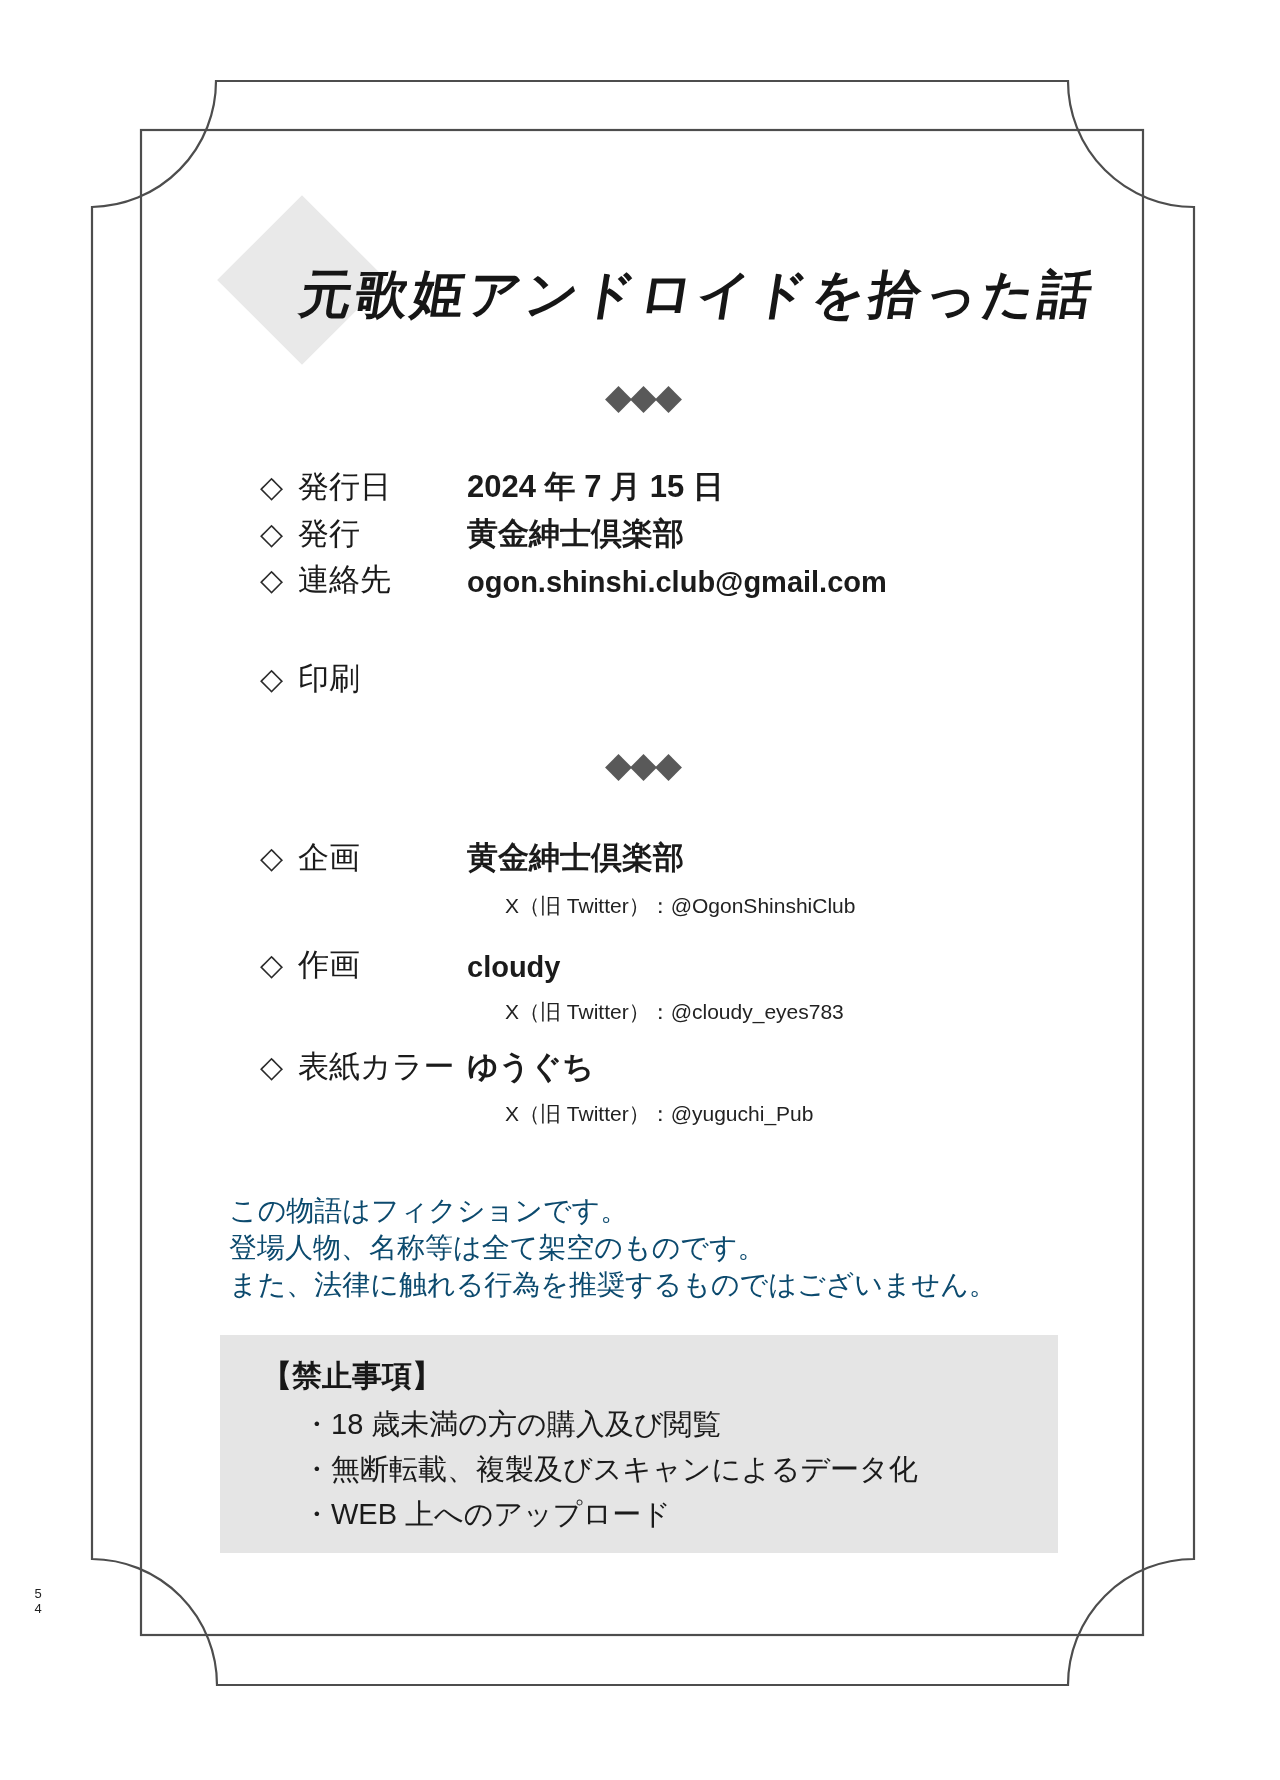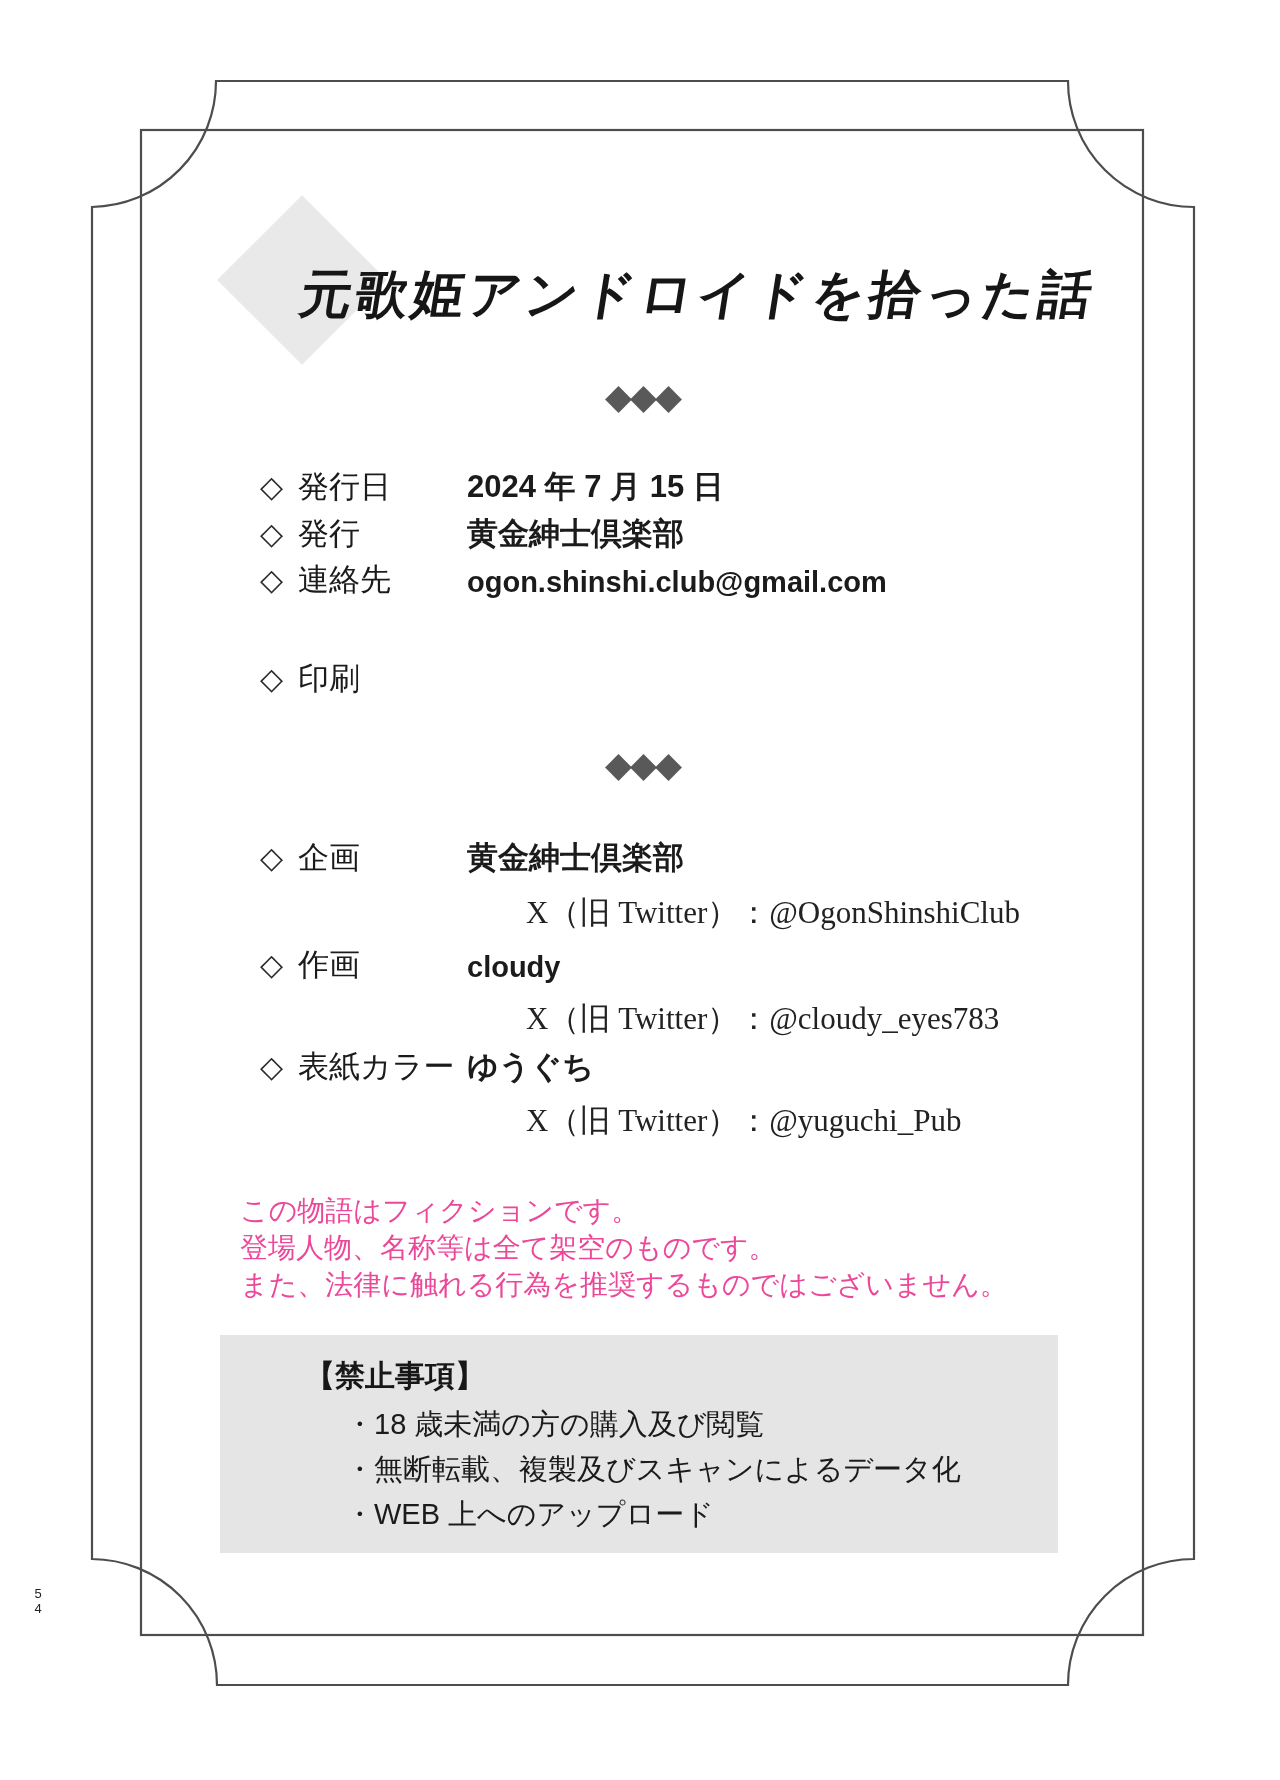--- a/index.html
+++ b/index.html
@@ -31,28 +31,28 @@
        display:flex;justify-content:center;align-items:center;}
   .sep .dmd{width:19px;height:19px;background:#595959;transform:rotate(45deg);margin:0 3px;}
   .sep1{top:385px;} .sep2{top:753px;}
   
   .crow{position:absolute;left:260px;display:flex;align-items:flex-start;
         font-size:31px;line-height:34px;white-space:nowrap;color:#1b1b1b;}
   .crow .marker{width:38px;font-size:30px;color:#2a2a2a;flex:0 0 auto;}
   .crow .lbl{min-width:157px;font-weight:500;flex:0 0 auto;padding-right:12px;}
   .crow .val{font-weight:700;}
   .val-latin{font-size:29px;padding-top:2px;}
-  .handle{position:absolute;left:526px;font-size:31px;color:#222;white-space:nowrap;font-family:Liberation Serif, serif;}
+  .handle{position:absolute;left:505px;font-size:21px;color:#222;white-space:nowrap;}
   
-  .disclaimer{position:absolute;left:240px;top:1192px;
-    font-size:28px;line-height:37px;color:#ec4899;white-space:nowrap;}
+  .disclaimer{position:absolute;left:229px;top:1192px;
+    font-size:28px;line-height:37px;color:#0c4a6e;white-space:nowrap;}
   
   .prohibited-box{
     position:absolute;left:220px;top:1335px;width:838px;height:218px;
-    background:#e5e5e5;box-sizing:border-box;padding:23px 0 0 85px;
+    background:#e5e5e5;box-sizing:border-box;padding:23px 0 0 42px;
   }
   .prohibited-box .heading{font-size:30px;font-weight:600;line-height:36px;color:#171717;}
   .prohibited-box ul{list-style:none;margin:8px 16px 0 40px;padding:0;}
   .prohibited-box li{font-size:29px;line-height:45px;color:#1b1b1b;white-space:nowrap;}
   
   .page-number{position:absolute;left:30px;top:1586px;
     font-size:13px;line-height:15px;color:#222;text-align:center;width:16px;}
 </style>
 </head>
 <body>

